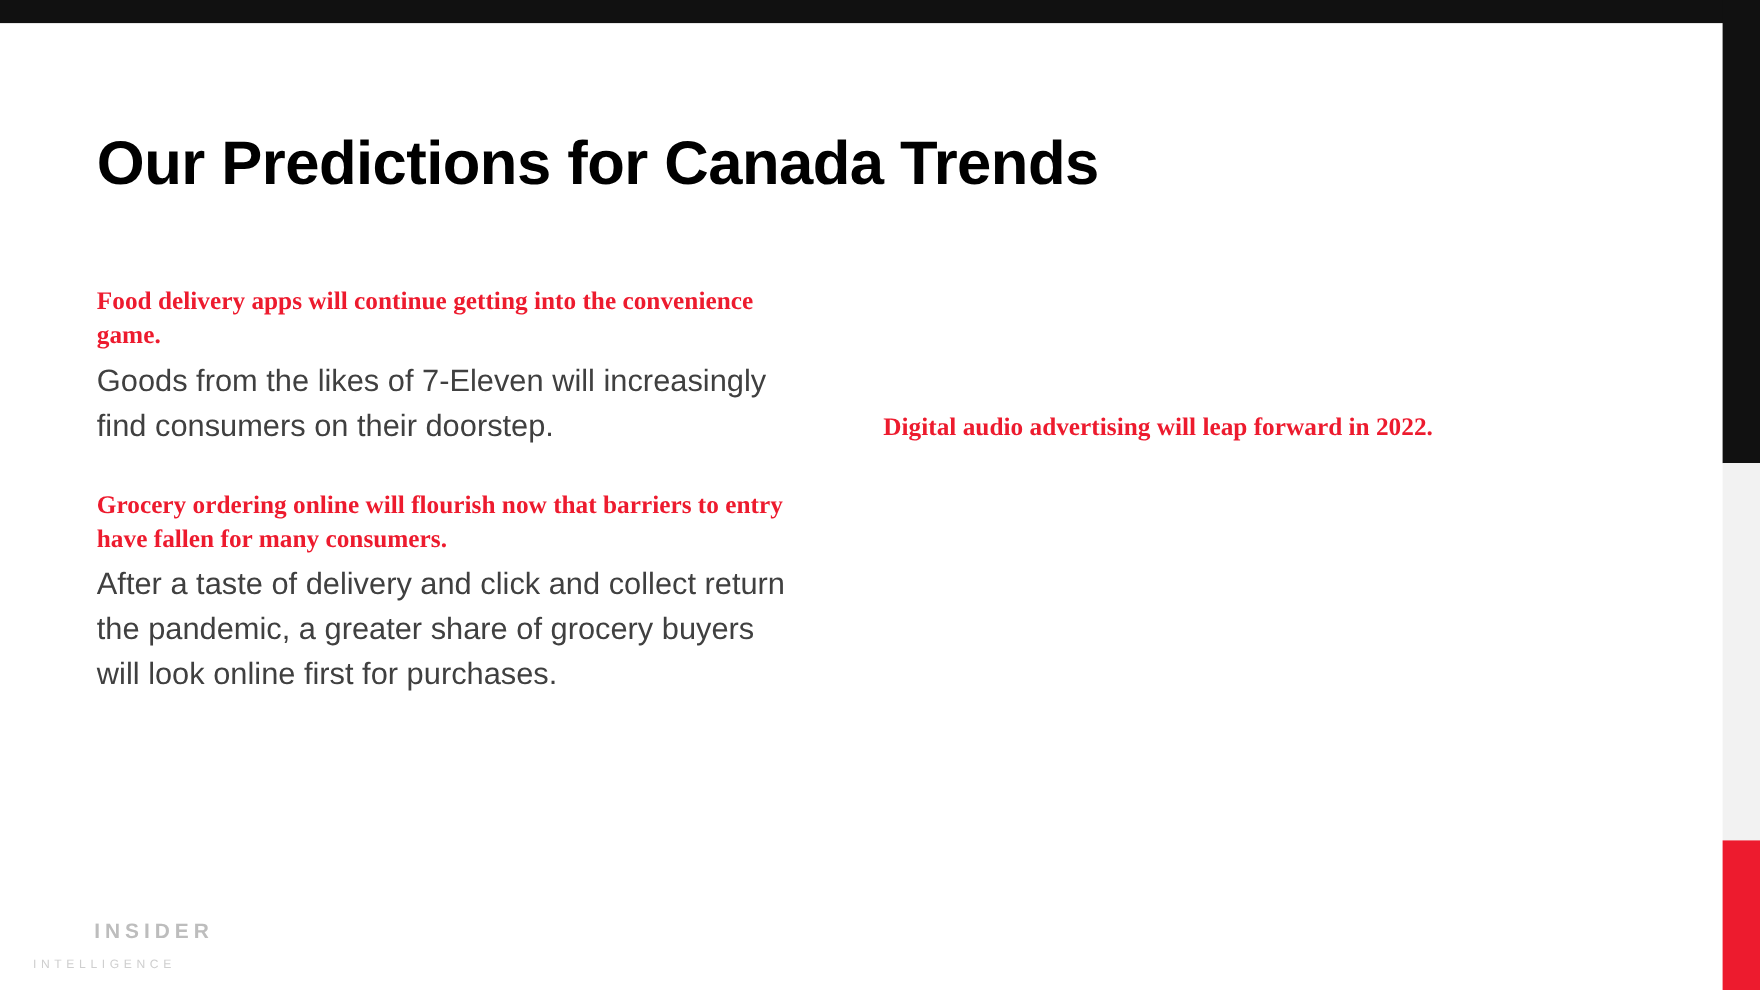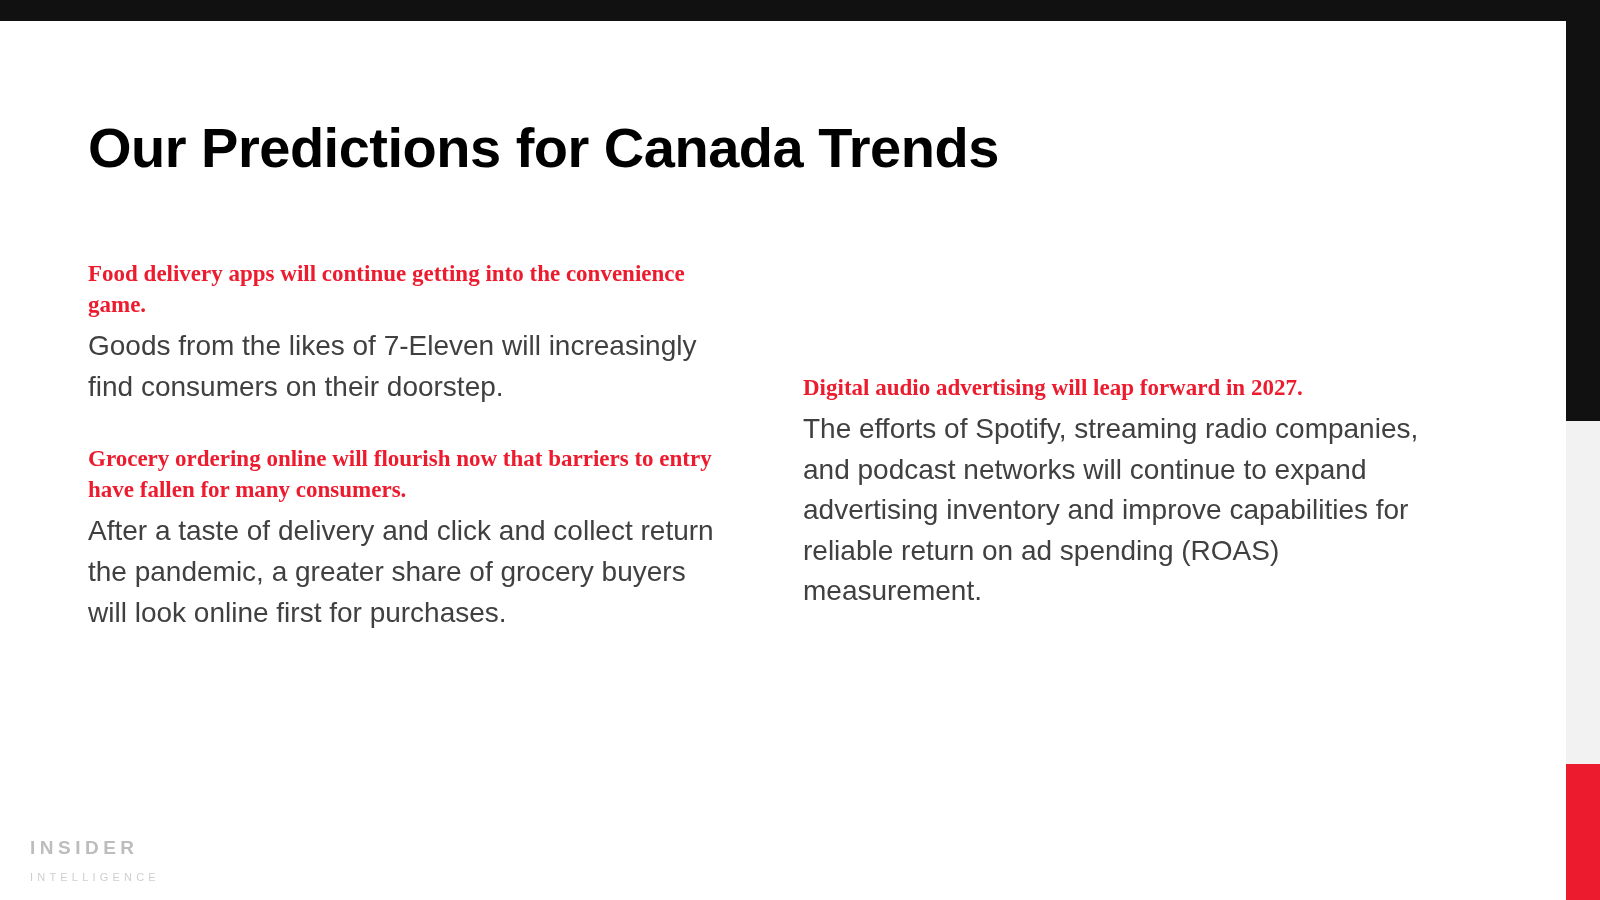--- a/index.html
+++ b/index.html
@@ -118,20 +118,21 @@
     left: 30px;
     top: 838px;
     width: 220px;
   }
   .logo-main {
     color: #bdbdbd;
     font-size: 19px;
     letter-spacing: 4.5px;
     font-weight: bold;
     line-height: 1;
+    text-align: center;
   }
   .logo-sub {
     color: #cfcfcf;
     font-size: 11px;
     letter-spacing: 4.2px;
     font-weight: normal;
     line-height: 1;
     margin-top: 15px;
   }
 </style>
@@ -153,22 +154,21 @@
       <p class="block-body">Goods from the likes of 7-Eleven will increasingly find consumers on their doorstep.</p>
     </div>
     <div class="block">
       <p class="block-head">Grocery ordering online will flourish now that barriers to entry have fallen for many consumers.</p>
       <p class="block-body">After a taste of delivery and click and collect return the pandemic, a greater share of grocery buyers will look online first for purchases.</p>
     </div>
   </div>
 
   <div class="col-right">
     <div class="block">
-      <p class="block-head">Digital audio advertising will leap forward in 2027.</p>
-      <p class="block-body">The efforts of Spotify, streaming radio companies, and podcast networks will continue to expand advertising inventory and improve capabilities for reliable return on ad spending (ROAS) measurement.</p>
+      <p class="block-head">Digital audio advertising will leap forward in 2022.</p>
     </div>
   </div>
 
   <div class="logo">
     <div class="logo-main">INSIDER</div>
     <div class="logo-sub">INTELLIGENCE</div>
   </div>
 
 </div>
 

